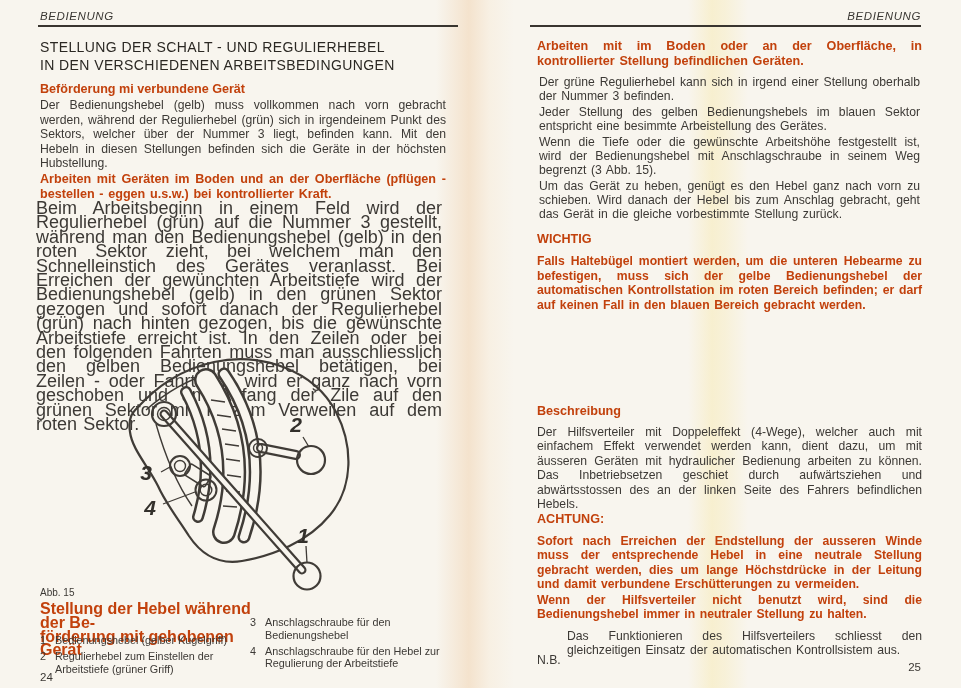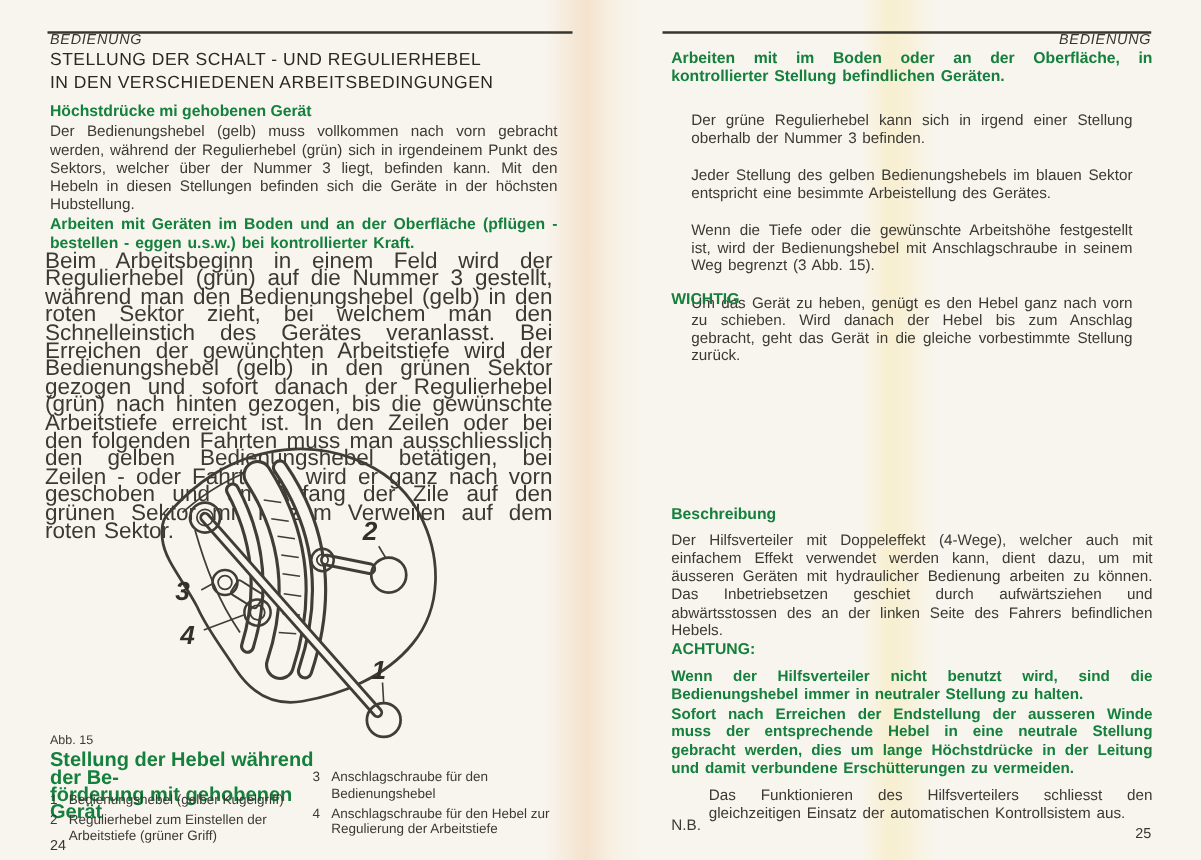--- a/index.html
+++ b/index.html
@@ -14,28 +14,28 @@
     position:absolute; top:0; left:436px; width:78px; height:688px;
     background:linear-gradient(90deg, rgba(242,216,184,0) 0%, rgba(240,208,172,0.50) 42%, rgba(246,226,198,0.28) 68%, rgba(242,216,184,0) 100%);
     pointer-events:none;
   }
   
   .scan-stripe {
     position:absolute; top:0; left:688px; width:60px; height:688px;
     background:linear-gradient(90deg, rgba(246,228,150,0) 0%, rgba(246,228,150,0.35) 40%, rgba(246,230,160,0.28) 62%, rgba(246,228,150,0) 100%);
     pointer-events:none;
   }
-  .hdr { position:absolute; top:10px; font-style:italic; font-size:11.5px; letter-spacing:0.6px; color:#3a3733;margin-top:16px; }
+  .hdr { position:absolute; top:10px; font-style:italic; font-size:11.5px; letter-spacing:0.6px; color:#3a3733; }
   .hdr-left { left:40px; }
   .hdr-right { left:537px; width:384px; text-align:right; }
   .rule { position:absolute; top:25px; height:2px; background:#39352f; }
   .rule-left { left:38px; width:420px; }
   .rule-right { left:530px; width:391px; }
 
-  .b { font-weight:bold; color:#15803d; }
+  .b { font-weight:bold; color:#c2410c; }
   .just { text-align:justify; word-spacing:1.2px; }
 
   .lp-title { position:absolute; left:40px; top:39px; width:420px; font-weight:normal;
     font-size:14px; line-height:17.5px; letter-spacing:0.4px; color:#2b2823; white-space:pre-line; }
   .lp-h-s1 { position:absolute; left:40px; top:82px; font-size:12.6px; }
   .lp-p1 { position:absolute; left:40px; top:98px; width:406px; font-size:12.2px; line-height:14.6px; }
   .lp-h-s2 { position:absolute; left:40px; top:172px; width:406px; font-size:12.6px; line-height:14.8px; }
   .lp-p2 { position:absolute; left:36px; top:201px; width:406px; font-size:18px; line-height:14.4px; }
 
   .figure { position:absolute; left:106px; top:352px; width:292px; height:240px; }
@@ -44,21 +44,21 @@
   .legend-a { position:absolute; left:40px; top:634px; width:200px; }
   .legend-b { position:absolute; left:250px; top:616px; width:198px; }
   .leg-item { display:flex; font-size:10.8px; line-height:12.8px; margin-bottom:3px; }
   .leg-num { width:15px; flex:0 0 15px; }
   .pnum { position:absolute; font-size:11.5px; color:#3a3733; }
   .pnum-left { left:40px; top:671px; }
   .pnum-right { left:537px; top:661px; width:384px; text-align:right; }
 
   .rp-h-s1 { position:absolute; left:537px; top:39px; width:385px; font-size:12.6px; line-height:15px; }
   .rp-paras { position:absolute; left:537px; top:73px; width:385px; font-size:12.2px; line-height:14px; }
-  .rp-paras p { margin:16px; }
+  .rp-paras p { margin:2px; }
   .rp-wichtig { position:absolute; left:537px; top:232px; font-size:12.6px; }
   .rp-wichtig-body { position:absolute; left:537px; top:254px; width:385px; font-size:12.2px; line-height:14.6px; }
   .rp-zusatz { position:absolute; left:537px; top:367px; font-size:15px; letter-spacing:0.5px; }
   .rp-beschr-h { position:absolute; left:537px; top:404px; font-size:12.6px; }
   .rp-beschr-body { position:absolute; left:537px; top:425px; width:385px; font-size:12.2px; line-height:14.4px; }
   .rp-achtung { position:absolute; left:537px; top:512px; font-size:12.6px; }
   .rp-achtung-body { position:absolute; left:537px; top:534px; width:385px; font-size:12.2px; line-height:14.4px; }
   .rp-achtung-body p { margin:0 0 1px 0; }
   .rp-nb { position:absolute; left:537px; top:629px; width:385px; font-size:12.2px; line-height:14.4px; padding-left:0; }
   .rp-nb .nb-wrap { position:relative; padding-left:30px; }
@@ -72,21 +72,21 @@
 
 <div class="sheet">
   <div class="gutter"></div>
   <div class="scan-stripe"></div>
 
   <div class="hdr hdr-left">BEDIENUNG</div>
   <div class="rule rule-left"></div>
 
   <div class="lp-title">STELLUNG DER SCHALT - UND REGULIERHEBEL
 IN DEN VERSCHIEDENEN ARBEITSBEDINGUNGEN</div>
-  <div class="lp-h-s1 b">Höchstdrücke mi gehobenen Gerät</div>
+  <div class="lp-h-s1 b">Beförderung mi verbundene Gerät</div>
   <div class="lp-p1 just">Der Bedienungshebel (gelb) muss vollkommen nach vorn gebracht werden, während der Regulierhebel (grün) sich in irgendeinem Punkt des Sektors, welcher über der Nummer 3 liegt, befinden kann. Mit den Hebeln in diesen Stellungen befinden sich die Geräte in der höchsten Hubstellung.</div>
   <div class="lp-h-s2 b just">Arbeiten mit Geräten im Boden und an der Oberfläche (pflügen - bestellen - eggen u.s.w.) bei kontrollierter Kraft.</div>
   <div class="lp-p2 just">Beim Arbeitsbeginn in einem Feld wird der Regulierhebel (grün) auf die Nummer 3 gestellt, während man den Bedienungshebel (gelb) in den roten Sektor zieht, bei welchem man den Schnelleinstich des Gerätes veranlasst. Bei Erreichen der gewünchten Arbeitstiefe wird der Bedienungshebel (gelb) in den grünen Sektor gezogen und sofort danach der Regulierhebel (grün) nach hinten gezogen, bis die gewünschte Arbeitstiefe erreicht ist. In den Zeilen oder bei den folgenden Fahrten muss man ausschliesslich den gelben Bedienungshebel betätigen, bei Zeilen - oder Fahrtende wird er ganz nach vorn geschoben und am Anfang der Zile auf den grünen Sektor mit kurzem Verweilen auf dem roten Sektor.</div>
 
   <svg class="figure" viewBox="0 0 292 240">
 
     <path class="ln" stroke-width="2.2" fill="#f8f5ee" d="M32,55 C50,36 72,18 108,10 C155,0 208,18 230,60 C247,93 248,134 224,163 C202,190 166,204 136,209 C112,213 95,202 83,184 C73,168 60,152 52,134 C42,114 26,97 24,80 C22,66 26,61 32,55 Z"></path>
     <path class="ln" stroke-width="1.4" d="M40,58 C58,42 80,28 108,20"></path>
     <path class="ln" stroke-width="1.4" d="M50,72 C58,100 68,128 86,154"></path>
 
@@ -159,28 +159,29 @@
   <div class="rp-h-s1 b just">Arbeiten mit im Boden oder an der Oberfläche, in kontrollierter Stellung befindlichen Geräten.</div>
 
   <div class="rp-paras">
     <p class="just">Der grüne Regulierhebel kann sich in irgend einer Stellung oberhalb der Nummer 3 befinden.</p>
     <p class="just">Jeder Stellung des gelben Bedienungshebels im blauen Sektor entspricht eine besimmte Arbeistellung des Gerätes.</p>
     <p class="just">Wenn die Tiefe oder die gewünschte Arbeitshöhe festgestellt ist, wird der Bedienungshebel mit Anschlagschraube in seinem Weg begrenzt (3 Abb. 15).</p>
     <p class="just">Um das Gerät zu heben, genügt es den Hebel ganz nach vorn zu schieben. Wird danach der Hebel bis zum Anschlag gebracht, geht das Gerät in die gleiche vorbestimmte Stellung zurück.</p>
   </div>
 
   <div class="rp-wichtig b">WICHTIG</div>
+  <div class="rp-wichtig-body b just">Falls Haltebügel montiert werden, um die unteren Hebearme zu befestigen, muss sich der gelbe Bedienungshebel der automatischen Kontrollstation im roten Bereich befinden; er darf auf keinen Fall in den blauen Bereich gebracht werden.</div>
 
   <div class="rp-beschr-h b">Beschreibung</div>
   <div class="rp-beschr-body just">Der Hilfsverteiler mit Doppeleffekt (4-Wege), welcher auch mit einfachem Effekt verwendet werden kann, dient dazu, um mit äusseren Geräten mit hydraulicher Bedienung arbeiten zu können. Das Inbetriebsetzen geschiet durch aufwärtsziehen und abwärtsstossen des an der linken Seite des Fahrers befindlichen Hebels.</div>
 
   <div class="rp-achtung b">ACHTUNG:</div>
   <div class="rp-achtung-body b">
+    <p class="just">Sofort nach Erreichen der Endstellung der ausseren Winde muss der entsprechende Hebel in eine neutrale Stellung gebracht werden, dies um lange Höchstdrücke in der Leitung und damit verbundene Erschütterungen zu vermeiden.</p>
     <p class="just">Wenn der Hilfsverteiler nicht benutzt wird, sind die Bedienungshebel immer in neutraler Stellung zu halten.</p>
-    <p class="just">Sofort nach Erreichen der Endstellung der ausseren Winde muss der entsprechende Hebel in eine neutrale Stellung gebracht werden, dies um lange Höchstdrücke in der Leitung und damit verbundene Erschütterungen zu vermeiden.</p>
   </div>
 
   <div class="rp-nb">
     <div class="nb-wrap just">
       <span class="nb-label">N.B.</span>
       <span>Das Funktionieren des Hilfsverteilers schliesst den gleichzeitigen Einsatz der automatischen Kontrollsistem aus.</span>
     </div>
   </div>
 
   <div class="pnum pnum-right">25</div>

